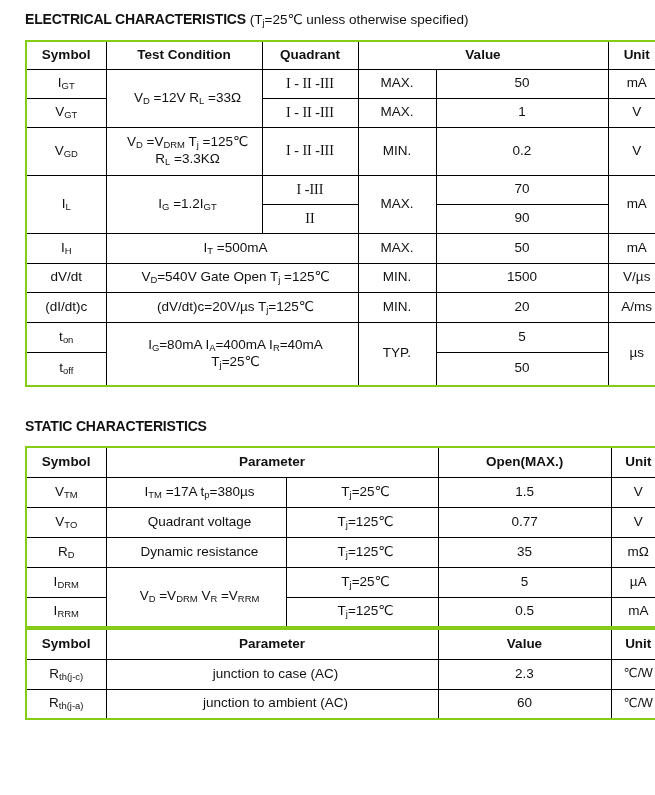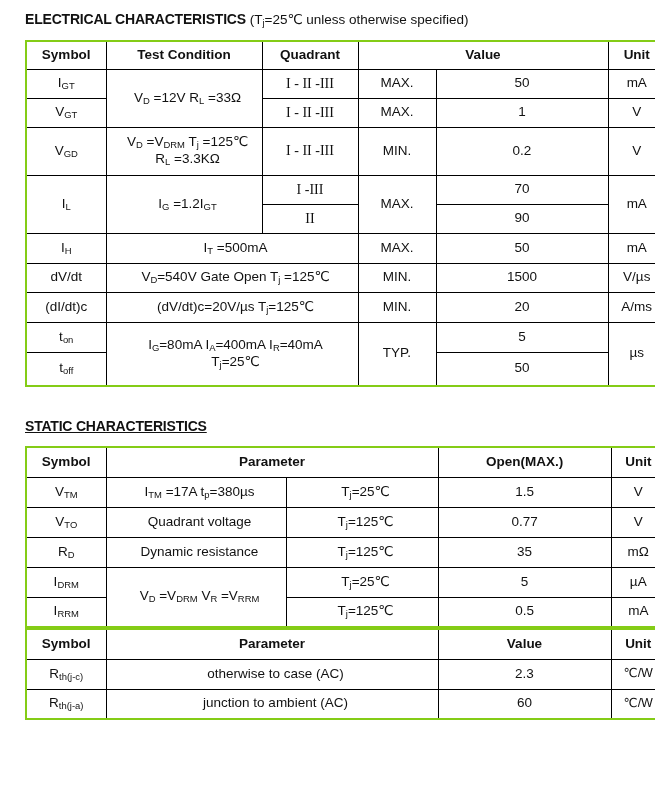--- a/index.html
+++ b/index.html
@@ -10,21 +10,21 @@
     color: #111111;
     overflow: hidden;
   }
   .doc { padding: 8px 13px 0 8px; margin-left: 17px; }
 
   .sec-title { font-size: 14px; line-height: 18px; white-space: nowrap; }
   .sec-bold { font-weight: bold; letter-spacing: -0.2px; }
   .sec-note { font-weight: normal; font-size: 13.5px; }
 
   .sec-title.first { margin: 2px 0 10px 0; }
-  .sec-title.second { margin: 30px 0 11px 0; text-decoration: underline; }
+  .sec-title.second { margin: 30px 0 11px 0; }
   .sec-title.third { margin: 37px 0 11px 0; }
 
   table {
     border-collapse: collapse;
     table-layout: fixed;
     width: 640px;
     border: 2px solid #84cc16;
   }
   th, td {
     border: 1px solid #000;
@@ -227,21 +227,21 @@
     </colgroup>
     <tbody>
         <tr class="s30">
       <th>Symbol</th>
       <th>Parameter</th>
       <th>Value</th>
       <th>Unit</th>
     </tr>
     <tr class="s30">
       <td><span>R</span><span class="sub">th(j-c)</span></td>
-      <td class="left">otherwise to case (AC)</td>
+      <td class="left">junction to case (AC)</td>
       <td>2.3</td>
       <td class="unit-cw">℃/W</td>
     </tr>
     <tr class="s30">
       <td><span>R</span><span class="sub">th(j-a)</span></td>
       <td class="left">junction to ambient (AC)</td>
       <td>60</td>
       <td class="unit-cw">℃/W</td>
     </tr>
   </tbody>

